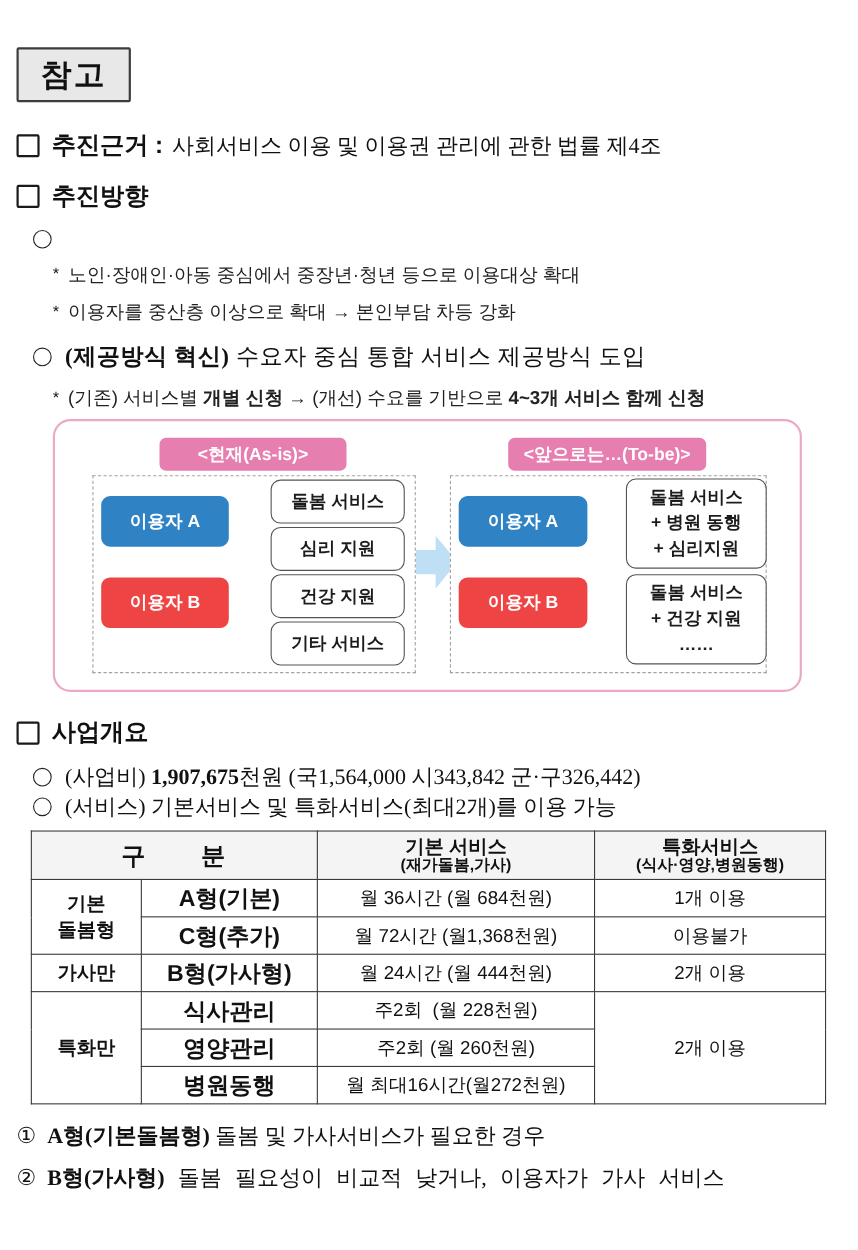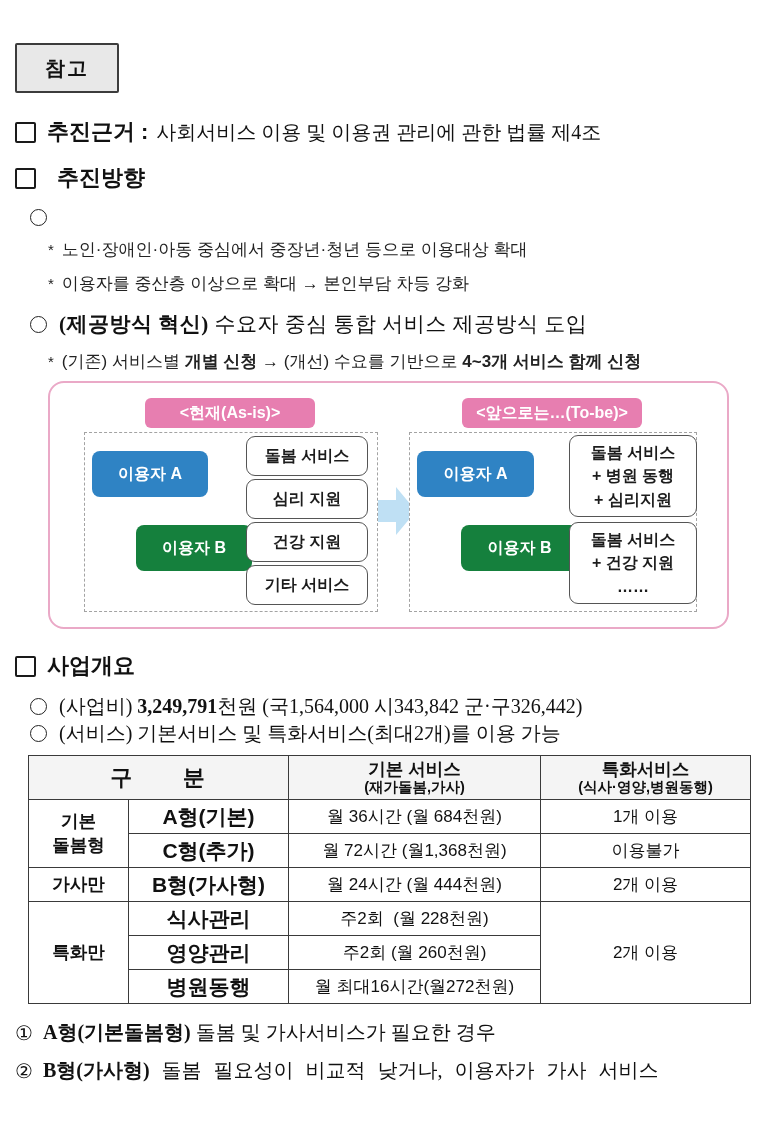--- a/index.html
+++ b/index.html
@@ -7,38 +7,38 @@
     width:780px;height:1136px;background:#ffffff;overflow:hidden;
     font-family:"Liberation Sans","DejaVu Sans",sans-serif;color:#111;
   }
   .page{position:relative;width:780px;height:1136px;}
 
   
   .hdr{display:flex;align-items:stretch;margin:43px 16px 0 15px;gap:17px;height:50px;}
   .badge{
     width:100px;background:#e8e8e8;border:2px solid #3c3c3c;border-radius:2px;
     display:flex;align-items:center;justify-content:center;
-    font-size:20px;font-weight:bold;letter-spacing:2px;
+    font-size:28px;font-weight:bold;letter-spacing:2px;
   }
   .titlebox{
     flex:1;background:#fff;border:2px solid #2b2b2b;
     display:flex;align-items:center;padding-left:20px;
     font-size:24px;font-weight:bold;letter-spacing:1px;
   }
 
   
   .line{display:flex;align-items:baseline;}
   .sq{
     display:inline-block;width:17px;height:17px;border:2px solid #1a1a1a;
     border-radius:2px;margin-right:11px;flex:0 0 auto;align-self:center;
   }
   .h1line{margin:24px 0 0 15px;font-size:22px;font-weight:bold;align-items:center;}
   .h1line .serif{font-weight:normal;font-family:"Liberation Serif","DejaVu Serif",serif;font-size:20px;}
   .h1line .colon{font-weight:bold;margin:0 8px 0 6px;}
-  .mt16{margin-top:16px;gap:10px;}
+  .mt16{margin-top:16px;}
 
   .oline{
     margin-left:30px;font-family:"Liberation Serif","DejaVu Serif",serif;
     font-size:21px;align-items:center;
   }
   .circ{
     display:inline-block;width:15px;height:15px;border:1.6px solid #222;
     border-radius:50%;margin-right:12px;flex:0 0 auto;
   }
   .oline .b{font-weight:bold;}
@@ -57,21 +57,21 @@
   .dbox{position:absolute;border:1.6px dashed #a3a3a3;background:#fff;}
   .plabel{
     position:absolute;height:30px;display:flex;align-items:center;justify-content:center;
     background:#e77eb0;color:#fff;font-weight:bold;font-size:16px;border-radius:6px;
   }
   .ubox{
     position:absolute;width:116px;height:46px;border-radius:8px;color:#fff;
     display:flex;align-items:center;justify-content:center;font-size:16px;font-weight:bold;
   }
   .ubox.blue{background:#2f83c4;}
-  .ubox.orange{background:#15803d;margin-left:44px;}
+  .ubox.orange{background:#ef4444;}
   .sbox{
     position:absolute;width:120px;height:38px;background:#fff;border:1.6px solid #555;
     border-radius:9px;display:flex;align-items:center;justify-content:center;
     font-size:16px;font-weight:600;color:#1c1c1c;
   }
   .rbox{
     position:absolute;width:126px;height:80px;background:#fff;border:1.6px solid #555;
     border-radius:9px;display:flex;flex-direction:column;align-items:center;justify-content:center;
     font-size:16px;font-weight:600;color:#1c1c1c;line-height:1.45;
   }
@@ -193,21 +193,21 @@
     </div>
   </div>
 
   <div class="line h1line" style="margin-top:22px;">
     <span class="sq"></span>
     <span>사업개요</span>
   </div>
 
   <div class="line ovline" style="margin-top:12px;">
     <span class="circ"></span>
-    <span><span>(사업비) </span><span class="b">3,249,791</span><span>천원 (국1,564,000 시343,842 군·구326,442)</span></span>
+    <span><span>(사업비) </span><span class="b">1,907,675</span><span>천원 (국1,564,000 시343,842 군·구326,442)</span></span>
   </div>
 
   <div class="line ovline" style="">
     <span class="circ"></span>
     <span>(서비스) 기본서비스 및 특화서비스(최대2개)를 이용 가능</span>
   </div>
 
   <table class="svc">
     <colgroup>
       <col style="width:100px">

